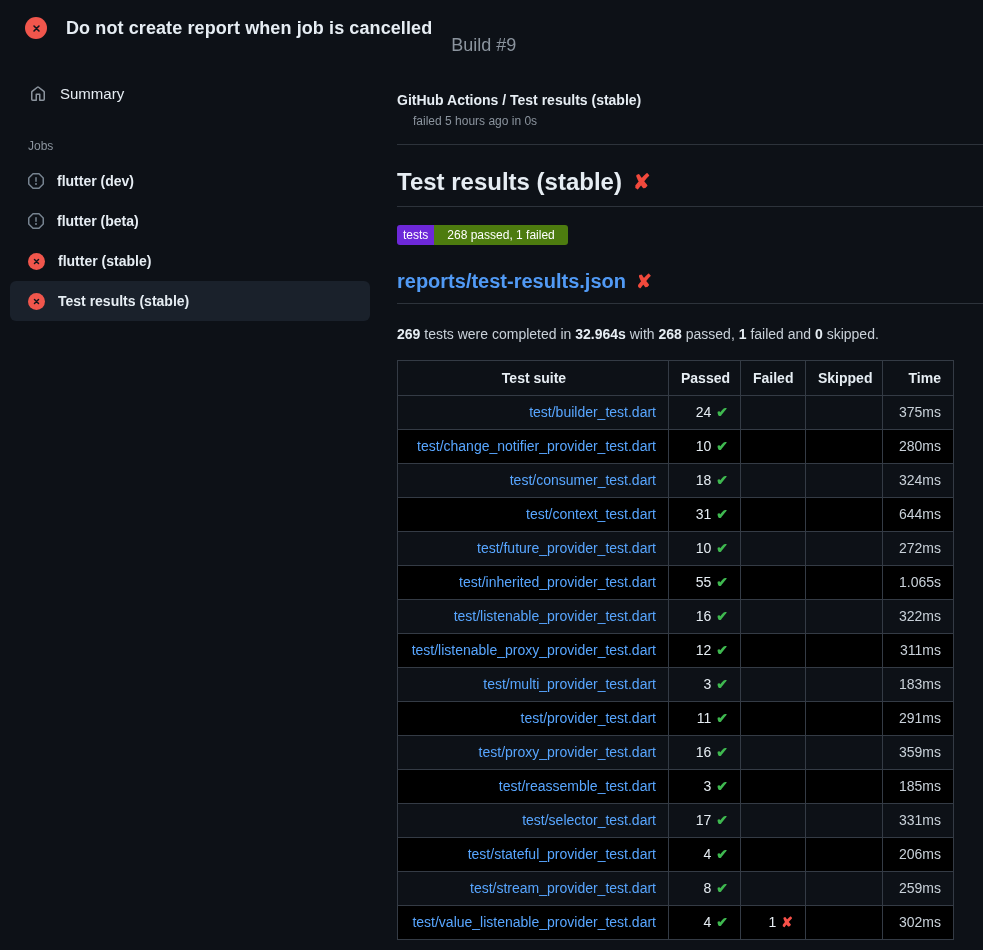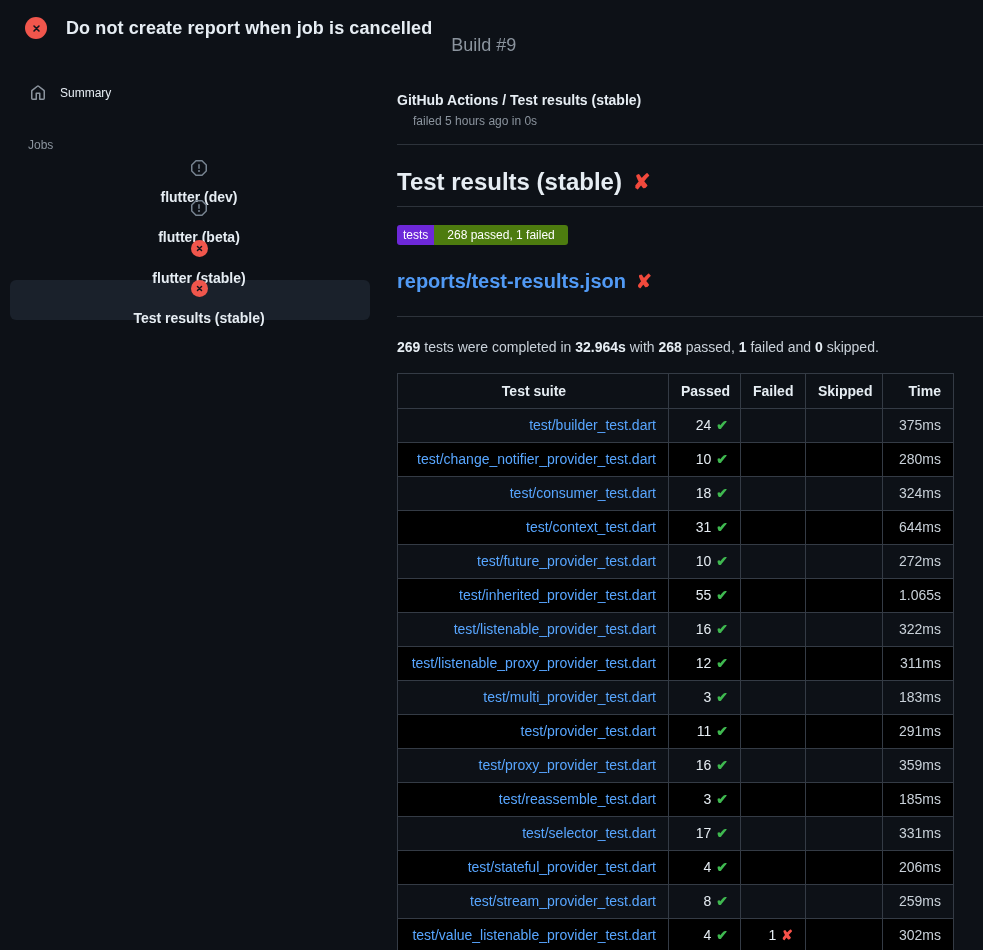--- a/index.html
+++ b/index.html
@@ -21,28 +21,28 @@
   .fail-circle.small svg { width:9px; height:9px; }
   .app-title { font-size:18px; font-weight:700; letter-spacing:.1px; }
   .build-no { font-size:18px; font-weight:400; color:#8b949e;margin-top:35px; }
 
   
   .layout { display:flex; align-items:flex-start; }
   .sidebar { width:380px; flex:none; padding-top:24px; }
   .main { flex:1; min-width:0; padding:36px 0 0 17px; }
 
   
-  .summary-item { display:flex; align-items:center; gap:14px; padding:5px 0 5px 30px; font-size:12px; color:#e6edf3; cursor:pointer; }
+  .summary-item { display:flex; align-items:center; gap:14px; padding:5px 0 5px 30px; font-size:15px; color:#e6edf3; cursor:pointer; }
   .summary-item svg { width:16px; height:16px; flex:none; }
   .jobs-label { margin:32px 0 8px 28px; font-size:12px; color:#8b949e; }
   .job-list { margin:0 10px; }
   .job-item {
     display:flex; align-items:center; gap:13px; height:40px;
     padding-left:18px; border-radius:6px;
-    font-size:14px; font-weight:600; color:#e6edf3; cursor:pointer;flex-direction:column;
+    font-size:14px; font-weight:600; color:#e6edf3; cursor:pointer;
   }
   .job-item.selected { background:#1a212b; }
   .octagon-icon { width:16px; height:16px; flex:none; }
 
   
   .breadcrumb { font-size:14px; font-weight:700; color:#e6edf3; }
   .status-line { margin-top:6px; font-size:12px; color:#8b949e;margin-left:16px; }
   .divider { border:none; border-top:1px solid #2d333b; margin-top:16px; }
   .section-title {
     margin-top:22px; font-size:24px; font-weight:600; line-height:30px;
@@ -52,21 +52,21 @@
   .x-mark { font-weight:700; color:#f1493c; }
   .section-title .x-mark { font-size:21px; }
   .report-title .x-mark { font-size:19px; }
 
   .badge { display:inline-flex; margin-top:18px; font-size:12px; line-height:20px; border-radius:3px; overflow:hidden; }
   .badge-label { background:#6d28d9; color:#fff; padding:0 6px; }
   .badge-value { background:#4d7c0f; color:#fff; padding:0 13px; }
 
   .report-title {
     margin-top:24px; font-size:20px; font-weight:600; line-height:25px;
-    padding-bottom:22px; border-bottom:1px solid #2d333b;
+    padding-bottom:9px; border-bottom:1px solid #2d333b;
     display:flex; align-items:center; gap:10px;
   }
   .report-title a { color:#519af5; text-decoration:none; cursor:pointer; }
 
   .summary-line { margin-top:22px; font-size:14px; color:#c9d1d9; }
   .summary-line b { color:#e6edf3; font-weight:700; }
 
   
   table.results { margin-top:18px; border-collapse:collapse; table-layout:fixed; width:556px; font-size:14px; }
   table.results th, table.results td { border:1px solid #343b45; }

